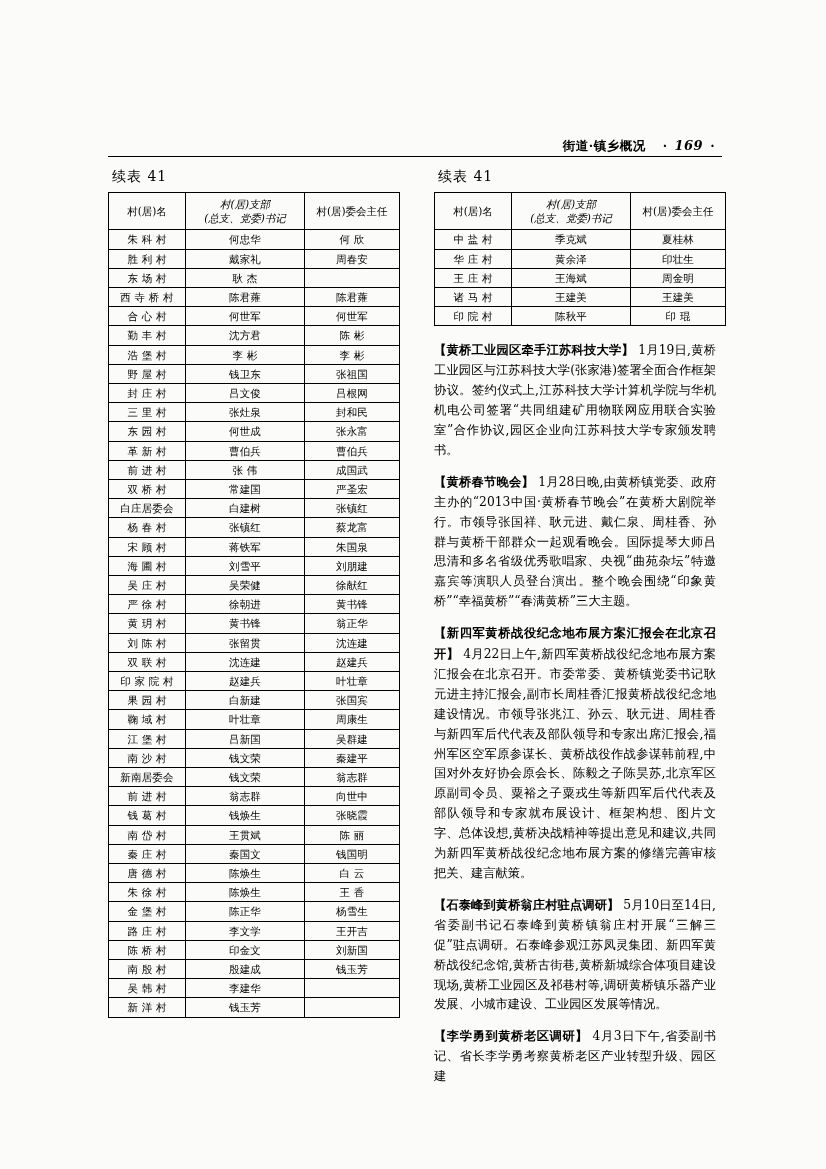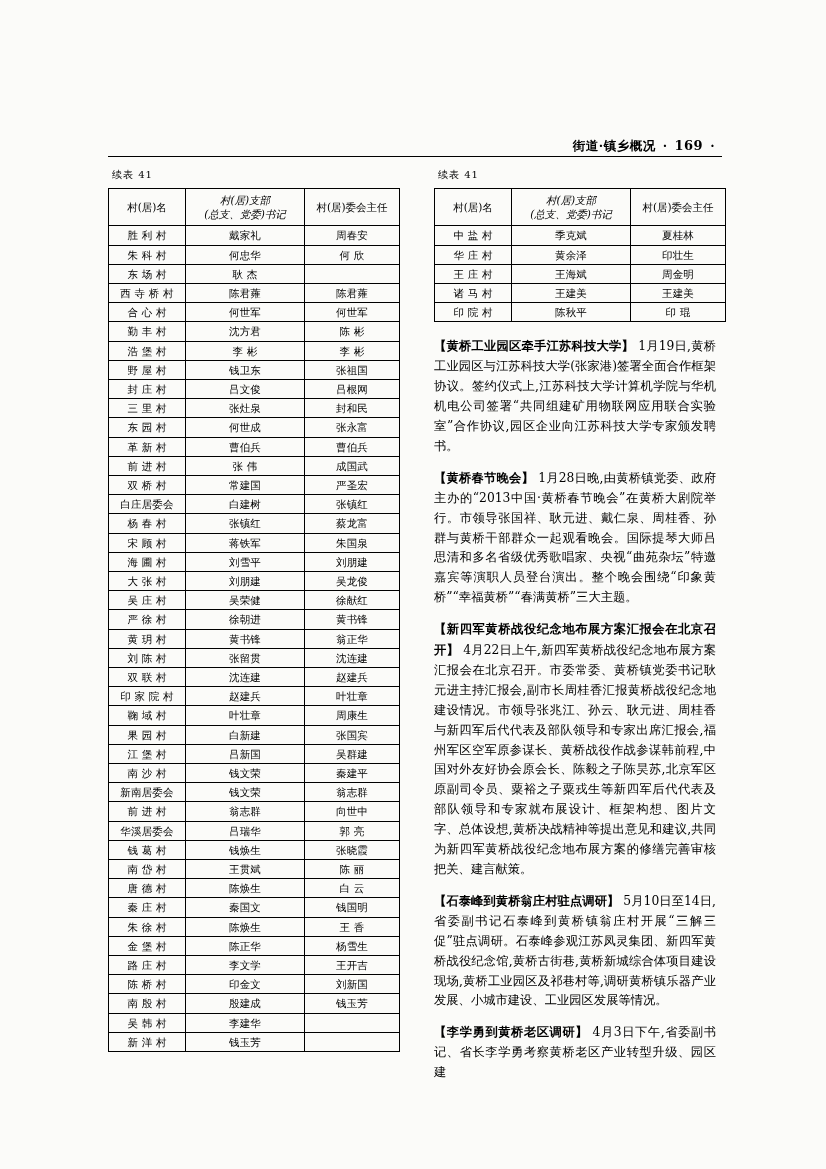--- a/index.html
+++ b/index.html
@@ -28,42 +28,42 @@
     left: 108px;
     top: 138px;
     width: 614px;
     display: flex;
     justify-content: flex-end;
     align-items: baseline;
     font-size: 12.5px;
     font-weight: bold;
     letter-spacing: 0.5px;
   }
-  .header .hdr-title { }
+  .header .hdr-title { margin-right: 10px; }
   .header .hdr-dot { margin: 0 7px; font-weight: bold; }
-  .header .hdr-page { font-weight: bold; font-size: 13px; }
+  .header .hdr-page { font-weight: bold; font-size: 13px; font-style: italic; }
   .header-rule {
     position: absolute;
     left: 108px;
     top: 156px;
     width: 614px;
     height: 1px;
     background: #000;
   }
   
   .col {
     position: absolute;
     top: 168px;
     width: 282px;
   }
   .col-left { left: 108px; }
   .col-right { left: 434px; }
 
   .cont-label {
-    font-size: 10px;
+    font-size: 14px;
     margin: 0 0 6px 4px;
     letter-spacing: 1px;
   }
 
   
   table.vtab {
     border-collapse: collapse;
     width: 282px;
     table-layout: fixed;
     font-size: 10.5px;
@@ -125,30 +125,30 @@
           <th class="c1">村(居)名</th>
           <th class="c2">
             <div>村(居)支部</div>
             <div>(总支、党委)书记</div>
           </th>
           <th class="c3">村(居)委会主任</th>
         </tr>
       </thead>
       <tbody id="left-body">
           <tr>
+            <td>朱 科 村</td>
+            <td>何忠华</td>
+            <td>何 欣</td>
+          </tr>
+          <tr>
             <td>胜 利 村</td>
             <td>戴家礼</td>
             <td>周春安</td>
           </tr>
           <tr>
-            <td>朱 科 村</td>
-            <td>何忠华</td>
-            <td>何 欣</td>
-          </tr>
-          <tr>
             <td>东 场 村</td>
             <td>耿 杰</td>
             <td></td>
           </tr>
           <tr>
             <td>西 寺 桥 村</td>
             <td>陈君蕹</td>
             <td>陈君蕹</td>
           </tr>
           <tr>
@@ -215,25 +215,20 @@
             <td>宋 顾 村</td>
             <td>蒋铁军</td>
             <td>朱国泉</td>
           </tr>
           <tr>
             <td>海 圃 村</td>
             <td>刘雪平</td>
             <td>刘朋建</td>
           </tr>
           <tr>
-            <td>大 张 村</td>
-            <td>刘朋建</td>
-            <td>吴龙俊</td>
-          </tr>
-          <tr>
             <td>吴 庄 村</td>
             <td>吴荣健</td>
             <td>徐献红</td>
           </tr>
           <tr>
             <td>严 徐 村</td>
             <td>徐朝进</td>
             <td>黄书锋</td>
           </tr>
           <tr>
@@ -250,73 +245,68 @@
             <td>双 联 村</td>
             <td>沈连建</td>
             <td>赵建兵</td>
           </tr>
           <tr>
             <td>印 家 院 村</td>
             <td>赵建兵</td>
             <td>叶壮章</td>
           </tr>
           <tr>
+            <td>果 园 村</td>
+            <td>白新建</td>
+            <td>张国宾</td>
+          </tr>
+          <tr>
             <td>鞠 域 村</td>
             <td>叶壮章</td>
             <td>周康生</td>
           </tr>
           <tr>
-            <td>果 园 村</td>
-            <td>白新建</td>
-            <td>张国宾</td>
-          </tr>
-          <tr>
             <td>江 堡 村</td>
             <td>吕新国</td>
             <td>吴群建</td>
           </tr>
           <tr>
             <td>南 沙 村</td>
             <td>钱文荣</td>
             <td>秦建平</td>
           </tr>
           <tr>
             <td>新南居委会</td>
             <td>钱文荣</td>
             <td>翁志群</td>
           </tr>
           <tr>
             <td>前 进 村</td>
             <td>翁志群</td>
             <td>向世中</td>
           </tr>
           <tr>
-            <td>华溪居委会</td>
-            <td>吕瑞华</td>
-            <td>郭 亮</td>
-          </tr>
-          <tr>
             <td>钱 葛 村</td>
             <td>钱焕生</td>
             <td>张晓霞</td>
           </tr>
           <tr>
             <td>南 岱 村</td>
             <td>王贯斌</td>
             <td>陈 丽</td>
           </tr>
           <tr>
+            <td>秦 庄 村</td>
+            <td>秦国文</td>
+            <td>钱国明</td>
+          </tr>
+          <tr>
             <td>唐 德 村</td>
             <td>陈焕生</td>
             <td>白 云</td>
-          </tr>
-          <tr>
-            <td>秦 庄 村</td>
-            <td>秦国文</td>
-            <td>钱国明</td>
           </tr>
           <tr>
             <td>朱 徐 村</td>
             <td>陈焕生</td>
             <td>王 香</td>
           </tr>
           <tr>
             <td>金 堡 村</td>
             <td>陈正华</td>
             <td>杨雪生</td>

